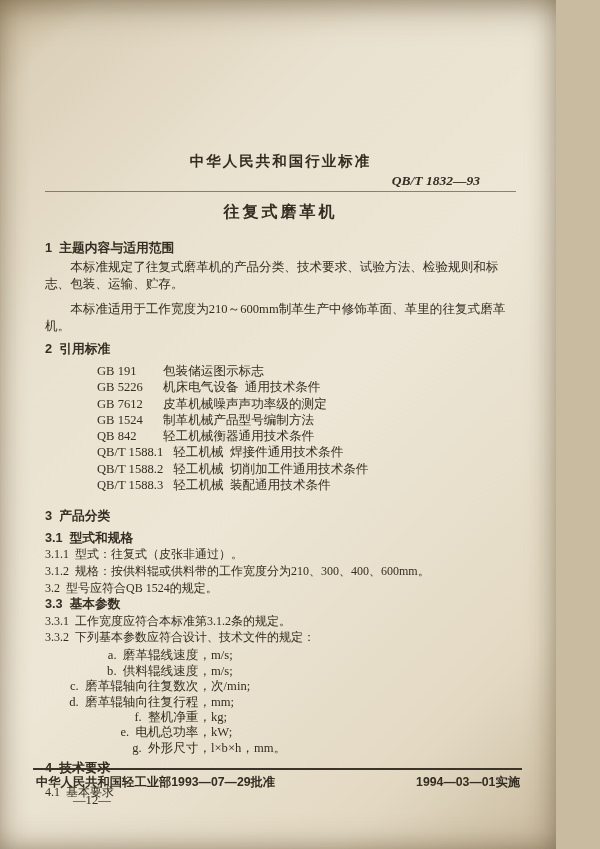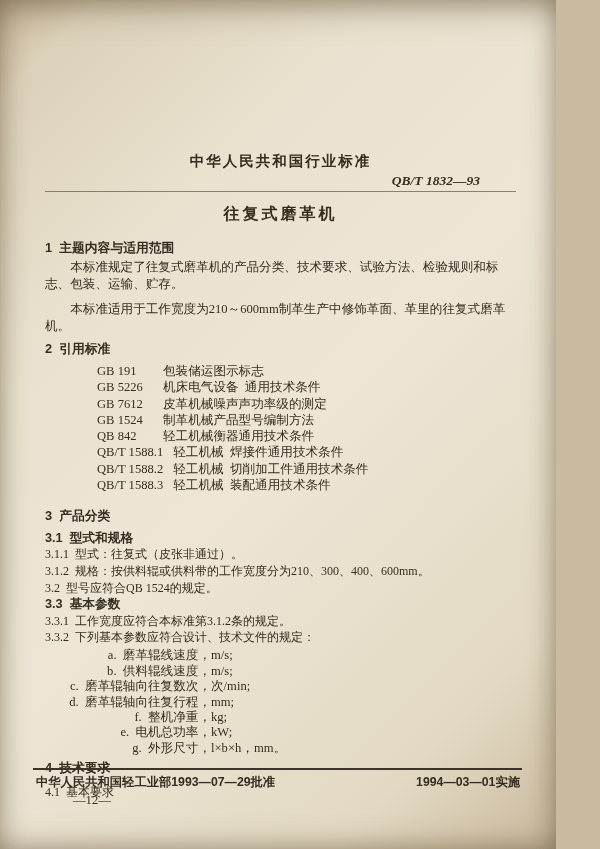--- a/index.html
+++ b/index.html
@@ -29,21 +29,21 @@
     text-align:center; font-family:"Liberation Sans","DejaVu Sans",sans-serif;
     font-weight:bold; font-size:14.5px; line-height:17px; letter-spacing:2px;
   }
   .code {
     text-align:right; padding-right:36px; margin-top:2px;
     font-size:13.5px; line-height:17px; font-weight:bold; font-style:italic;
   }
   .rule { margin-top:2px; height:1px; background:rgba(72,61,44,.6); }
   .doc-title {
     margin-top:11px; text-align:center;
-    font-family:Liberation Serif, serif;
+    font-family:Liberation Mono, monospace;
     font-weight:bold; font-size:16px; line-height:21px; letter-spacing:3px;
   }
 
   .sec-h {
     font-family:"Liberation Sans","DejaVu Sans",sans-serif;
     font-weight:bold; font-size:12.8px; line-height:16px;
   }
   #s1h { margin-top:16px; }
   .para { font-size:12.6px; line-height:17px; text-indent:2em; }
   #p1 { margin-top:3px; }

